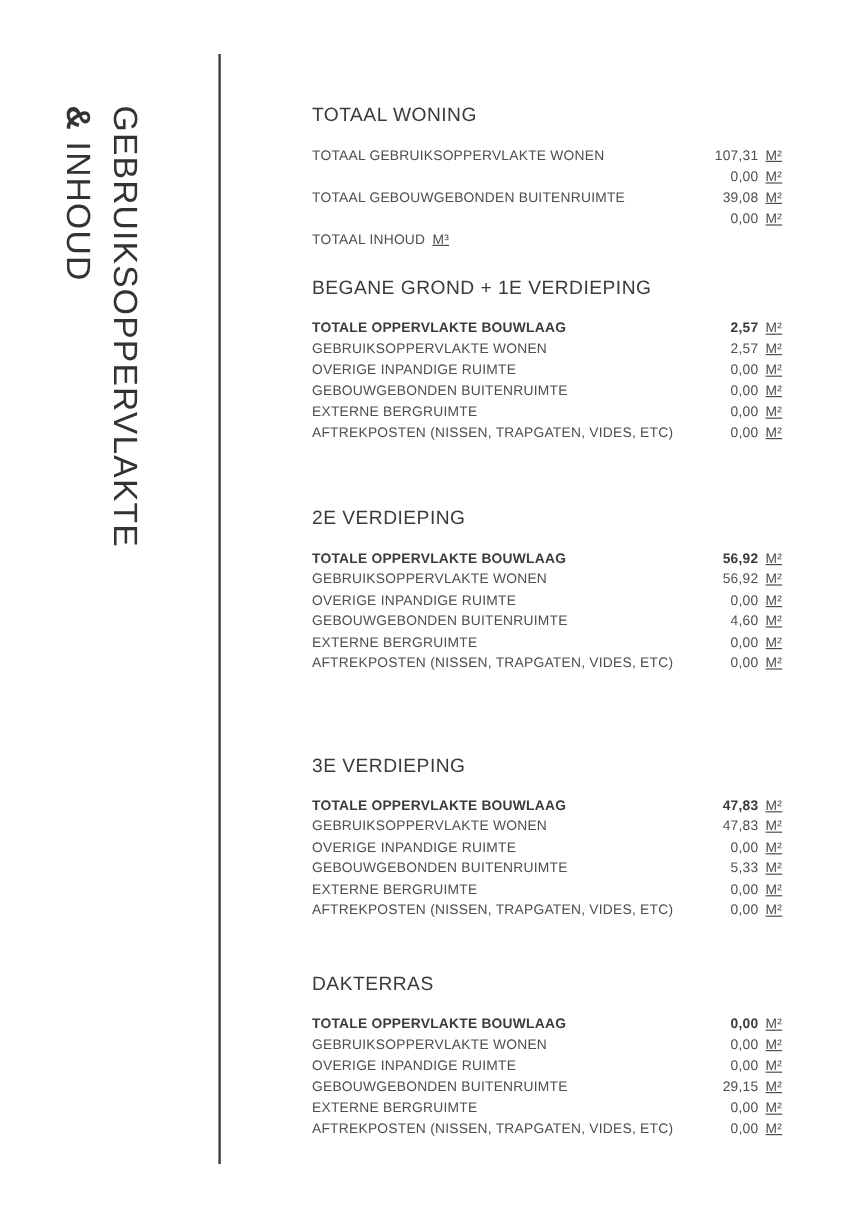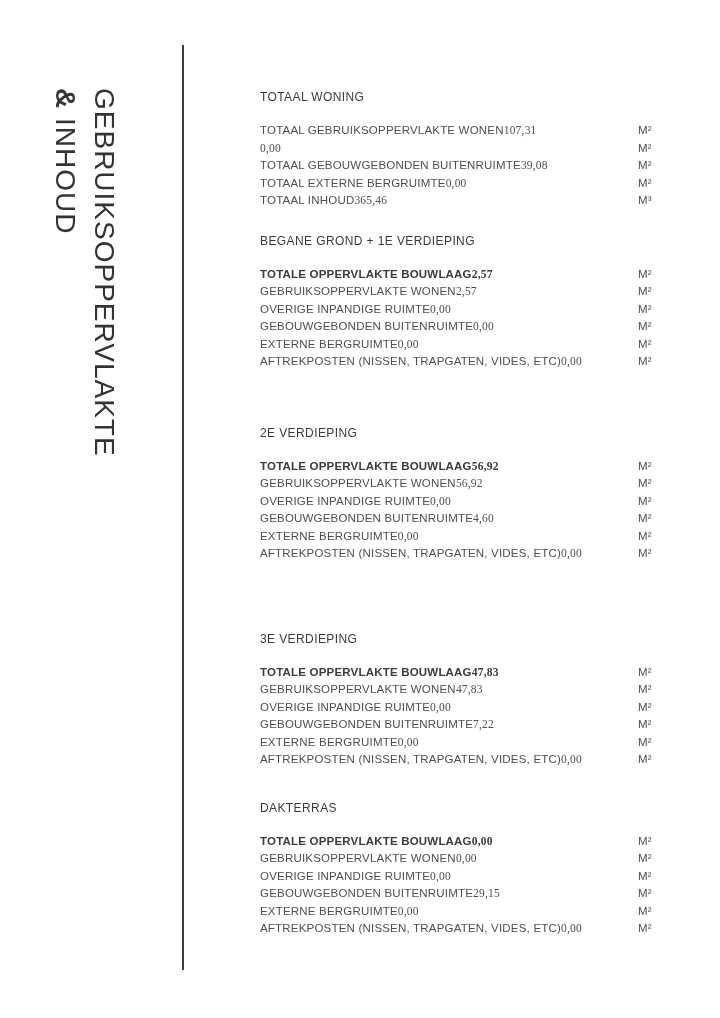--- a/index.html
+++ b/index.html
@@ -44,50 +44,50 @@
   .content {
     position: absolute;
     left: 260px;
     top: 88px;
     width: 398px;
   }
   section { margin: 0; }
   section:nth-of-type(2) { margin-top: 22px; }
   section:nth-of-type(3) { margin-top: 53px; }
   section:nth-of-type(4) { margin-top: 67px; }
-  section:nth-of-type(5) { margin-top: 30px; }
+  section:nth-of-type(5) { margin-top: 43px; }
 
   .section-heading {
-    font-size: 12px;
+    font-size: 16px;
     line-height: 18px;
     font-weight: 500;
     letter-spacing: 0.4px;
     color: var(--heading, #3b3b3b);
     margin: 0 0 16px 0;
   }
 
   .row {
     display: flex;
     align-items: baseline;
     font-size: 11.5px;
     line-height: 17.5px;
     letter-spacing: 0.2px;
     color: var(--text, #4e4e4e);
   }
   .row .label { white-space: nowrap; text-align: center; }
   .row .value {
     flex: 1;
-    text-align: left;
+    text-align: right;
     font-variant-numeric: tabular-nums;
-    font-family: Liberation Serif, serif;
   }
   .row .unit {
     width: 20px;
     margin-left: 6px;
     white-space: nowrap;
+    text-decoration: underline;
   }
   .row.bold .label,
   .row.bold .value {
     font-weight: 700;
     color: var(--heading, #3b3b3b);
   }
 </style>
 </head>
 <body>
 
@@ -115,28 +115,26 @@
     <span class="unit">M²</span>
   </div>
 
   <div class="row">
     <span class="label">TOTAAL GEBOUWGEBONDEN BUITENRUIMTE</span>
     <span class="value">39,08</span>
     <span class="unit">M²</span>
   </div>
 
   <div class="row">
-    <span class="label">TOTAAL EXTERNE BERGRUIMTE</span>
     <span class="value">0,00</span>
     <span class="unit">M²</span>
   </div>
 
   <div class="row">
     <span class="label">TOTAAL INHOUD</span>
-    <span class="value">365,46</span>
     <span class="unit">M³</span>
   </div>
 </div>
   </section>
 
   <section>
     <h2 class="section-heading">BEGANE GROND + 1E VERDIEPING</h2>
     <div>
   <div class="row bold">
     <span class="label">TOTALE OPPERVLAKTE BOUWLAAG</span>
@@ -233,21 +231,21 @@
   </div>
 
   <div class="row">
     <span class="label">OVERIGE INPANDIGE RUIMTE</span>
     <span class="value">0,00</span>
     <span class="unit">M²</span>
   </div>
 
   <div class="row">
     <span class="label">GEBOUWGEBONDEN BUITENRUIMTE</span>
-    <span class="value">7,22</span>
+    <span class="value">5,33</span>
     <span class="unit">M²</span>
   </div>
 
   <div class="row">
     <span class="label">EXTERNE BERGRUIMTE</span>
     <span class="value">0,00</span>
     <span class="unit">M²</span>
   </div>
 
   <div class="row">

